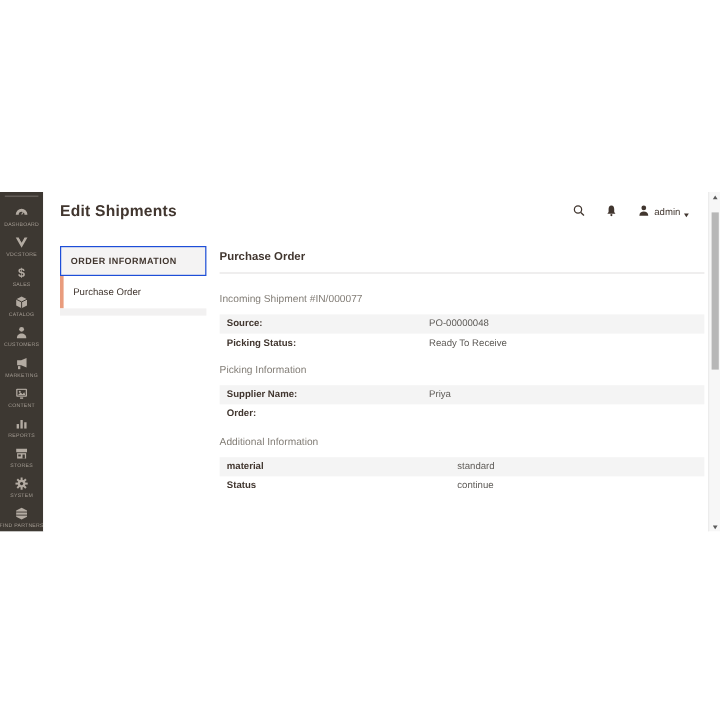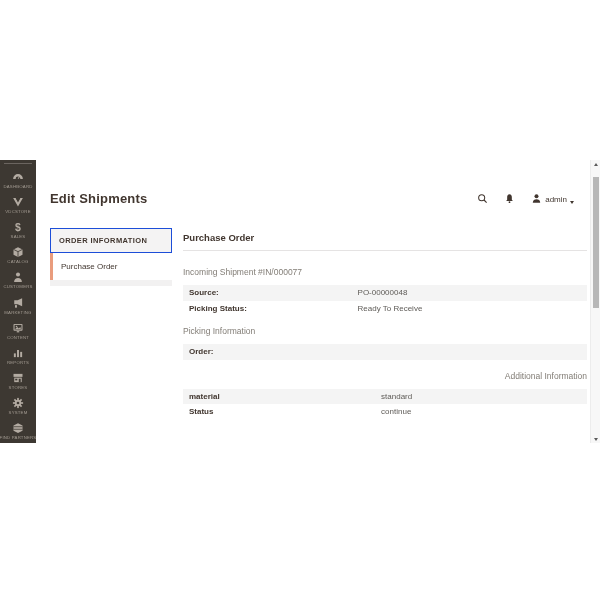--- a/index.html
+++ b/index.html
@@ -7,21 +7,21 @@
   .app { position:absolute; top:160px; left:0; width:600px; height:283px; display:flex; overflow:hidden; background:#fff; }
 
   
   .sidebar { width:36px; flex-shrink:0; background:#3d3832; padding-top:3px; }
   .sidebar-top-line { height:1px; background:#6b6560; margin:0 4px 3px; }
   .side-item { height:25.2px; display:flex; flex-direction:column; align-items:center; justify-content:center; gap:1px; cursor:pointer; }
   .side-item svg { width:12px; height:12px; display:block; }
   .side-label { font-size:4.3px; color:#a49c93; letter-spacing:.2px; white-space:nowrap; }
 
   
-  .content { flex:1; display:flex; flex-direction:column; background:#fff; min-width:0;margin-top:23px; }
+  .content { flex:1; display:flex; flex-direction:column; background:#fff; min-width:0; }
   .page-header { height:30px; display:flex; align-items:center; padding:0 10px 0 14px; }
   .page-title { font-size:13px; font-weight:600; color:#41362f; letter-spacing:.2px; }
   .header-icons { margin-left:auto; display:flex; align-items:center; gap:16px; padding-right:6px; }
   .hicon { display:flex; align-items:center; cursor:pointer; }
   .hicon svg { width:11px; height:11px; display:block; }
   .admin-menu { display:flex; align-items:flex-end; gap:3px; cursor:pointer; }
   .admin-label { font-size:8px; color:#41362f; }
   .caret { width:0; height:0; border-left:2.5px solid transparent; border-right:2.5px solid transparent; border-top:3px solid #41362f; }
 
   .action-bar { margin-left:14px; height:28px; background:#f7f7f7; display:flex; align-items:center; justify-content:flex-end; gap:24px; padding-right:16px; }
@@ -35,21 +35,21 @@
   .panel-header { background:#f4f3f3; border:1px solid #1d4ed8; padding:7px 8px; font-size:7.5px; font-weight:700; color:#41362f; letter-spacing:.4px; }
   .panel-item { border-left:3px solid #e99c7d; padding:9px 8px; font-size:8px; color:#41362f; background:#fff; cursor:pointer; }
   .panel-strip { height:6px; background:#f2f1f1; }
 
   
   .main-panel { flex:1; padding-right:3px; min-width:0; }
   .main-title { padding-top:4px; font-size:9.5px; font-weight:600; color:#41362f; padding-bottom:7px; border-bottom:1px solid #e5e3e3; }
   .section-heading { font-size:8.5px; color:#827d76; }
   .sh-shipment { margin-top:16px; }
   .sh-supplier { margin-top:10px; }
-  .sh-additional { margin-top:11px;text-align:right; }
+  .sh-additional { margin-top:11px; }
   .tbl { margin-top:8px; }
   .trow { display:flex; align-items:center; min-height:15.5px; padding:0 6px; font-size:8px; }
   .trow:nth-child(odd) { background:#f4f4f4; }
   .tlabel { width:43%; font-weight:700; color:#41362f; flex-shrink:0; }
   .tvalue { color:#5e5b57; }
   .tbl-wide .tlabel { width:49%; }
   .redacted { width:56px; height:8px; border-radius:1px; filter:blur(.5px);
     background-image:
       repeating-linear-gradient(90deg, #3b5998 0 3px, #b5651d 3px 5px, #f4e7d4 5px 7px, #2e7d8a 7px 10px, #8b4513 10px 12px, #dcd6cf 12px 14px, #27496d 14px 17px, #c98a4b 17px 19px);
   }
@@ -242,20 +242,24 @@
           </div>
           <div class="trow">
             <span class="tlabel">Picking Status:</span>
             <span class="tvalue">Ready To Receive</span>
           </div>
         </div>
 
         <div class="section-heading sh-supplier">Picking Information</div>
         <div class="tbl">
           <div class="trow">
+            <span class="tlabel">Supplier Name:</span>
+            <span class="tvalue">Priya</span>
+          </div>
+          <div class="trow">
             <span class="tlabel">Order:</span>
             <span class="tvalue"><span class="redacted"></span></span>
           </div>
         </div>
 
         <div class="section-heading sh-additional">Additional Information</div>
         <div class="tbl tbl-wide">
           <div class="trow">
             <span class="tlabel">material</span>
             <span class="tvalue">standard</span>

